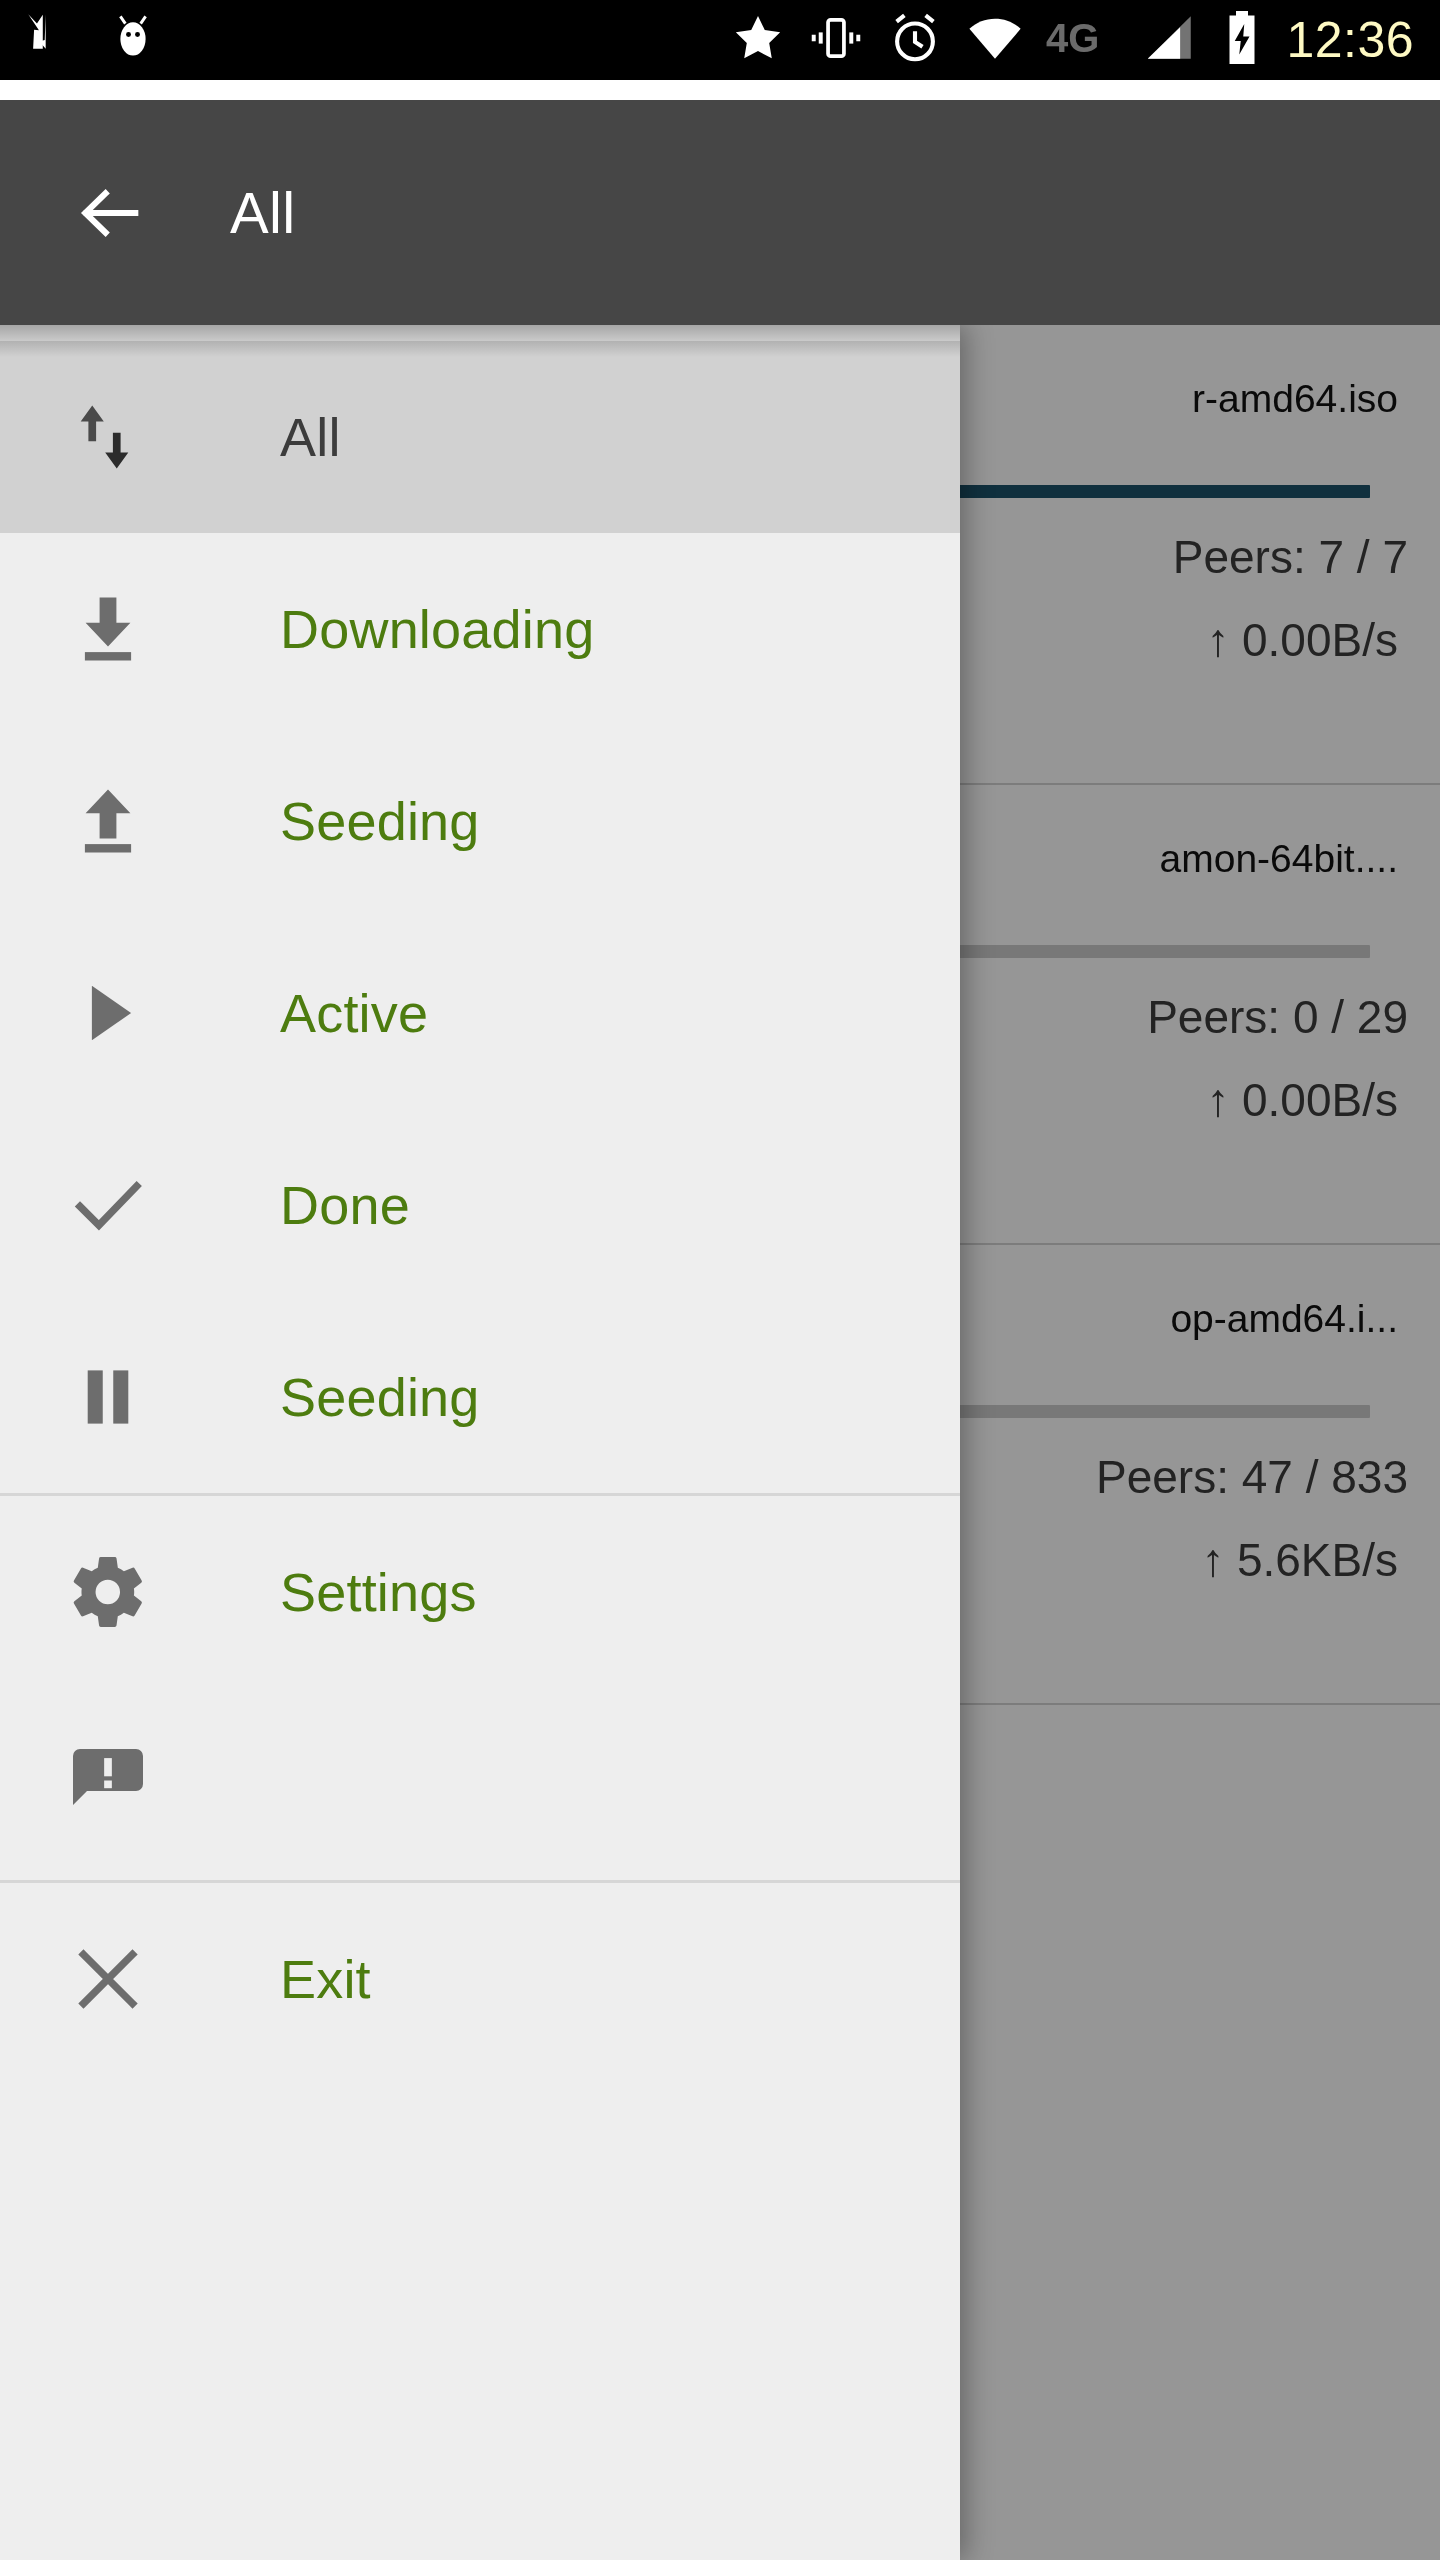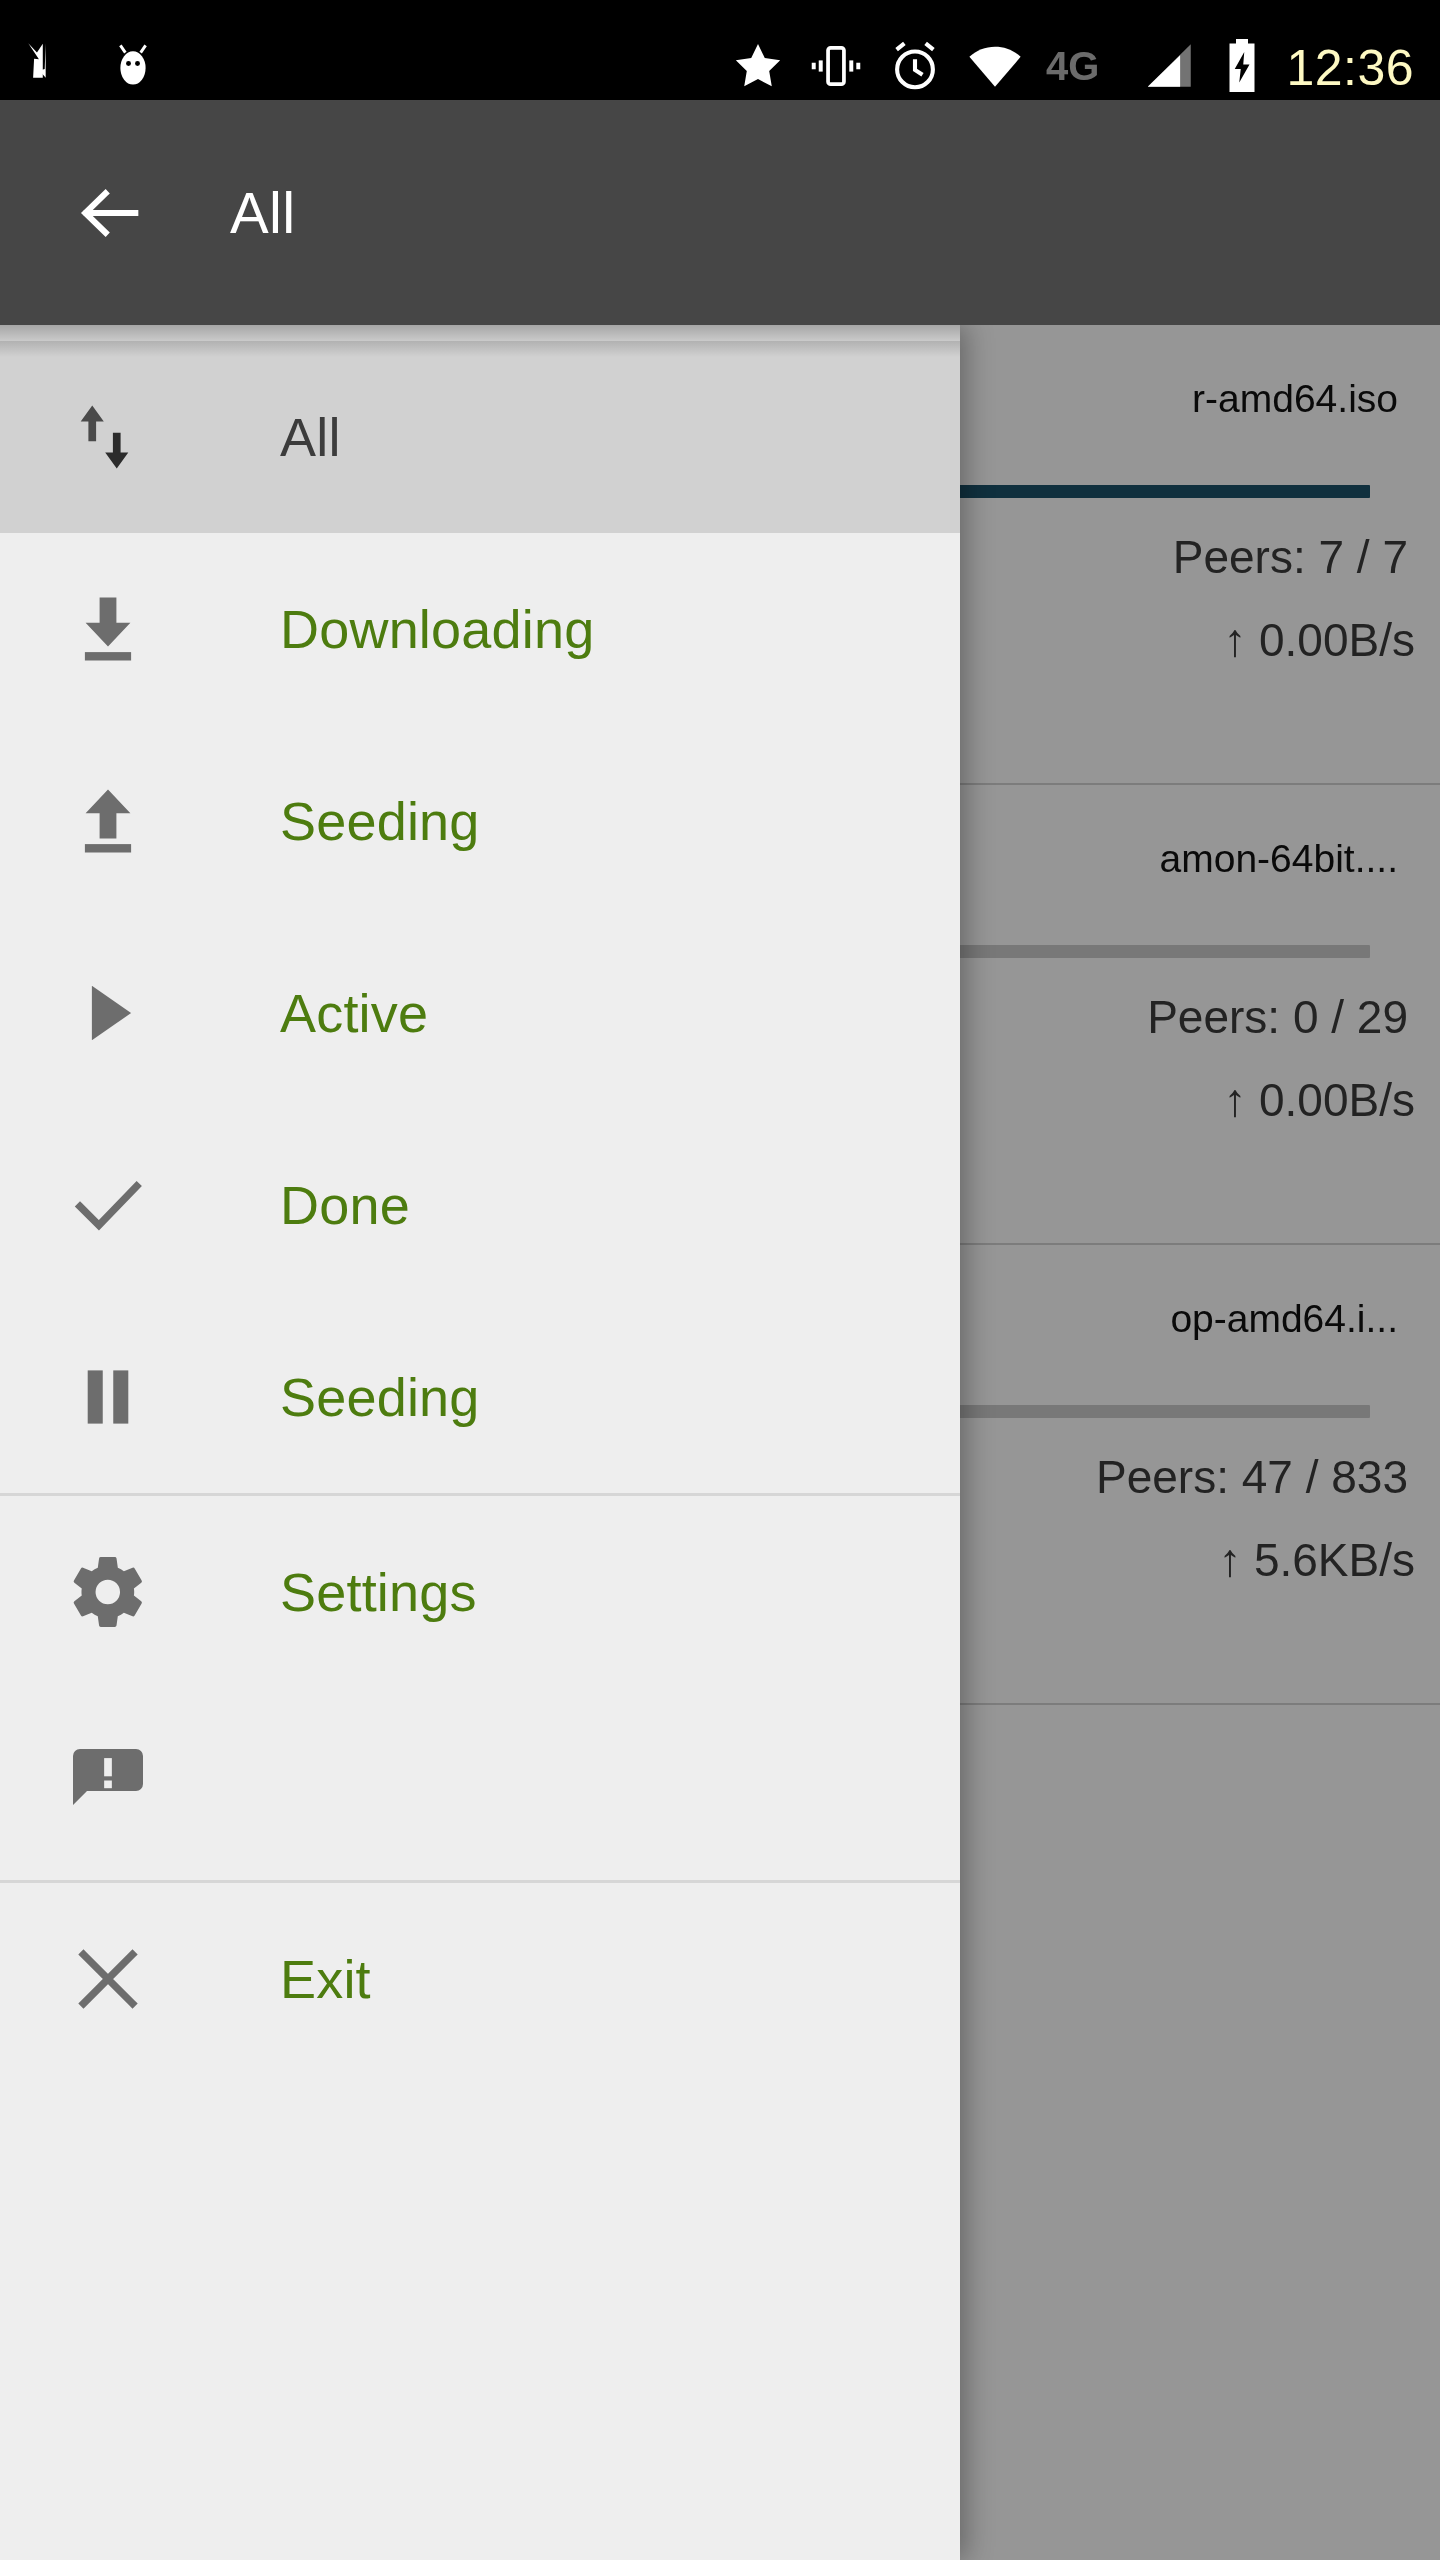--- a/index.html
+++ b/index.html
@@ -7,23 +7,23 @@
     width:1440px;height:2560px;
     background:#ffffff;
     font-family:"Liberation Sans","DejaVu Sans",sans-serif;
     overflow:hidden;
     position:relative;
   }
   #screen{position:absolute;inset:0;width:1440px;height:2560px;overflow:hidden;}
 
   
   .statusbar{
-    position:absolute;left:0;top:0;width:1440px;height:100px;
+    position:absolute;left:0;top:0;width:1440px;height:80px;
     background:#000;color:#fff;
-    display:flex;align-items:flex-end;
+    display:flex;align-items:center;
   }
   .sb-left{display:flex;align-items:center;gap:26px;padding-left:22px;}
   .sb-right{margin-left:auto;display:flex;align-items:center;gap:22px;padding-right:26px;}
   .sb-ico{display:block;}
   .sb-time{font-size:50px;font-weight:400;letter-spacing:0.5px;color:#fef9c3;line-height:1;}
   .dim{opacity:.42;}
 
   
   .appbar{
     position:absolute;left:0;top:100px;width:1440px;height:225px;
@@ -48,21 +48,21 @@
   }
   .t-name{
     position:absolute;right:42px;top:52px;
     font-size:39px;color:#111;white-space:nowrap;
   }
   .t-bar{
     position:absolute;left:100px;right:70px;top:160px;height:13px;background:#c8c8c8;border-radius:1px;
   }
   .t-bar-fill{position:absolute;left:0;top:0;bottom:0;border-radius:1px;}
   .t-peers{position:absolute;right:32px;top:205px;font-size:46px;color:#3b3b3b;white-space:nowrap;}
-  .t-rate{position:absolute;right:25px;top:288px;font-size:46px;color:#3b3b3b;white-space:nowrap;}
+  .t-rate{position:absolute;right:42px;top:288px;font-size:46px;color:#3b3b3b;white-space:nowrap;}
 
   
   .scrim{
     position:absolute;left:0;top:325px;width:1440px;height:2235px;
     background:rgba(0,0,0,.40);
     pointer-events:none;
   }
 
   
   .drawer{

